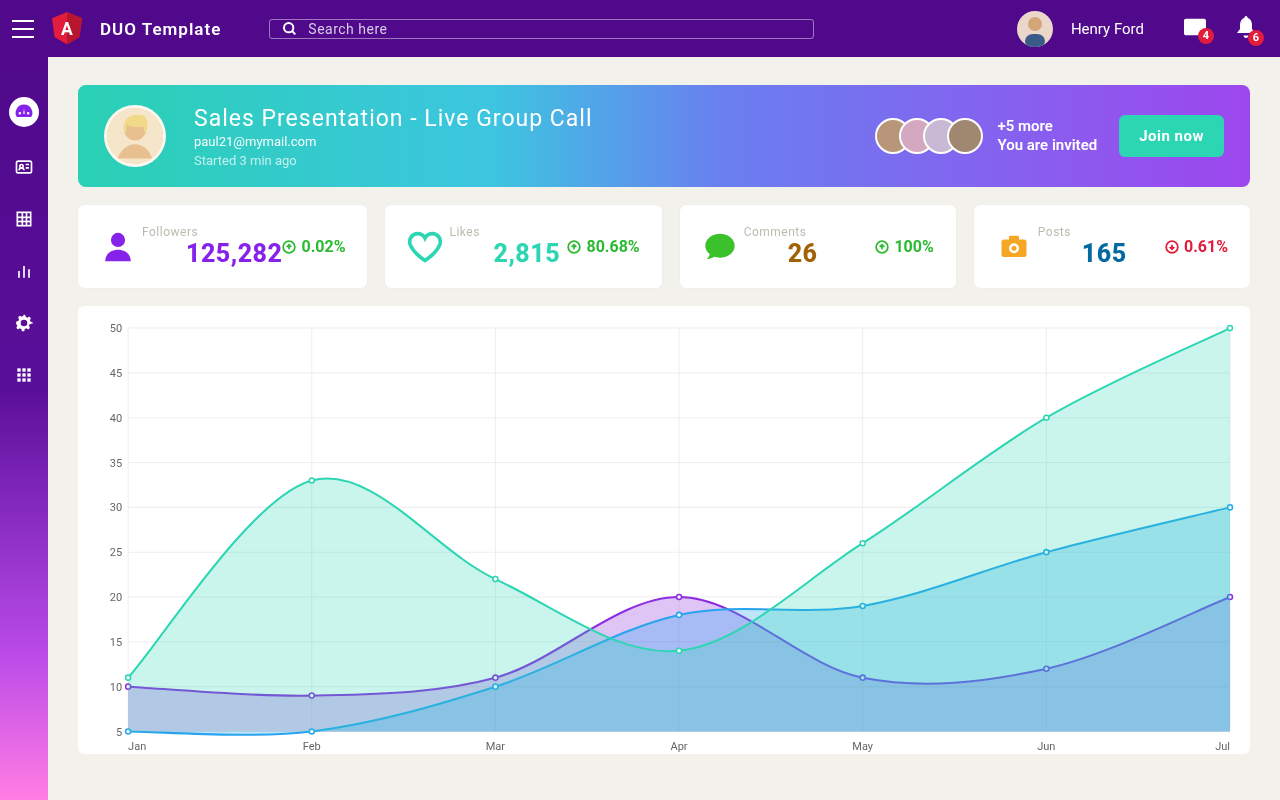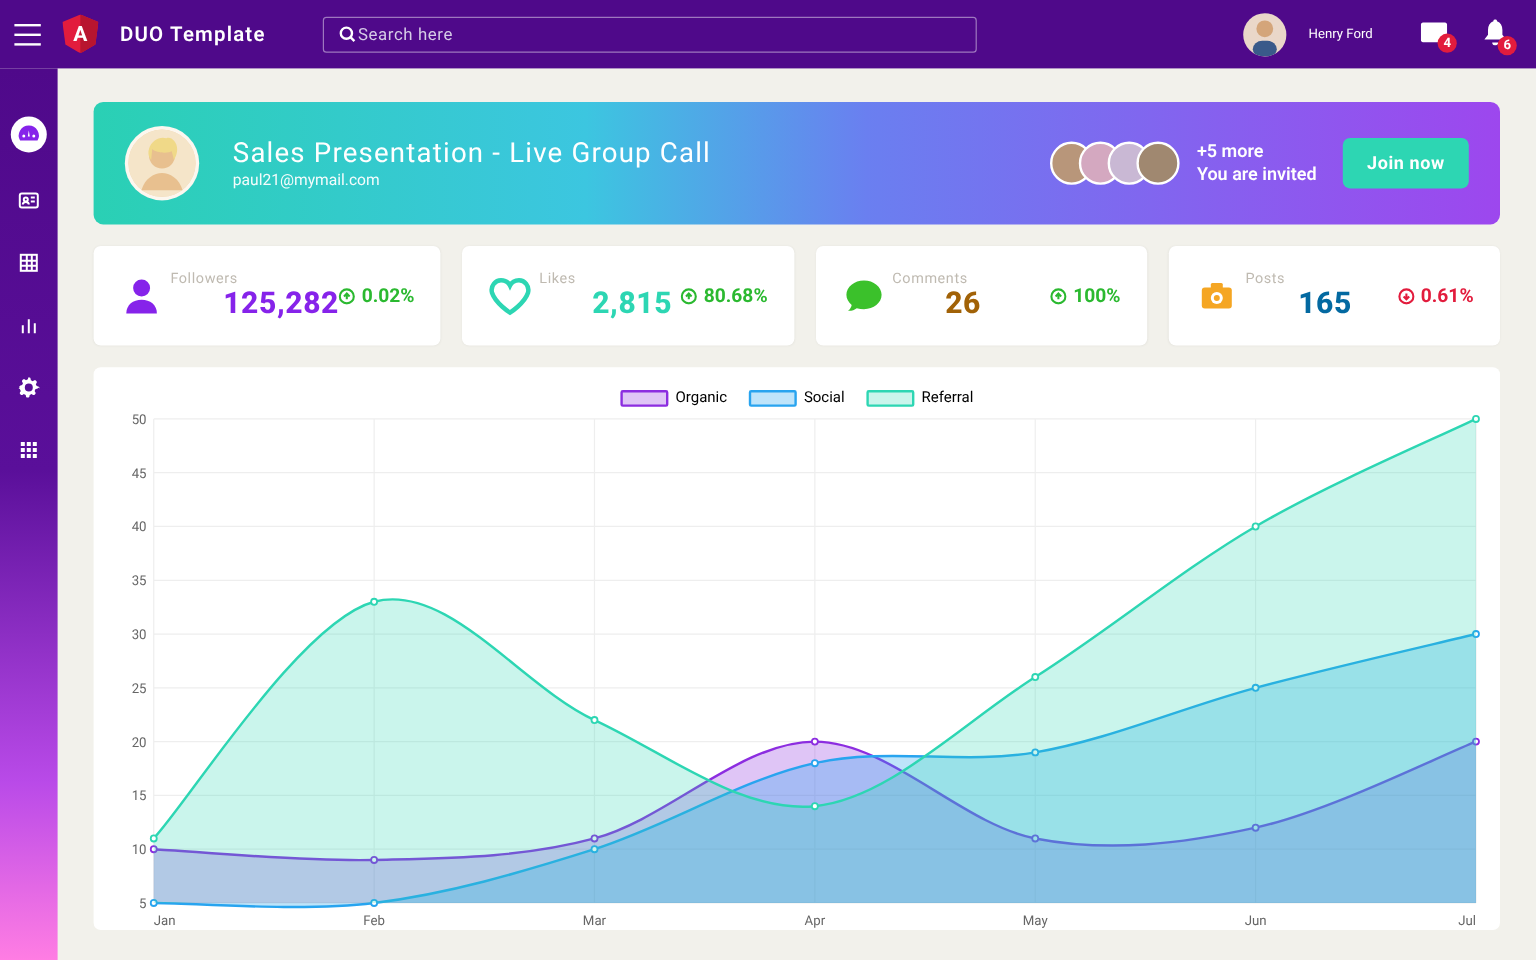--- a/index.html
+++ b/index.html
@@ -3,26 +3,26 @@
 <meta charset="utf-8">
 <style>
 * { margin: 0; padding: 0; box-sizing: border-box; font-family: -apple-system, BlinkMacSystemFont, "Segoe UI", Roboto, sans-serif; }
 body { background: #f2f1eb; width: 1280px; height: 800px; overflow: hidden; }
 
 .topbar { height: 57px; background: #4f098a; display: flex; align-items: center; padding: 0 12px; color: #fff; gap: 18px; }
 .ham { width: 22px; height: 18px; display: flex; flex-direction: column; justify-content: space-between; cursor: pointer; }
 .ham span { height: 2px; background: #fff; display:block; }
 .shield { width: 30px; height: 34px; position: relative; }
 .tbrand { font-size: 17px; font-weight: 600; letter-spacing: 1px; }
-.search { margin-left: 30px; width: 545px; height: 30px; border: 1px solid rgba(255,255,255,.45); border-radius: 3px; display: flex; align-items: center; padding: 0 12px; gap: 0; color: #d6cce7; cursor: text; }
+.search { margin-left: 30px; width: 545px; height: 20px; border: 1px solid rgba(255,255,255,.45); border-radius: 3px; display: flex; align-items: center; padding: 0 12px; gap: 10px; color: #d6cce7; cursor: text; }
 .search input { border: 0; background: transparent; color: #fff; outline: none; flex: 1; font-size: 14px; letter-spacing: .5px; }
 .search input::placeholder { color: #d6cce7; }
 .spacer { flex: 1; }
 .avatar { width: 36px; height: 36px; border-radius: 50%; background: #ead7c9; overflow:hidden; }
-.uname { font-size: 11px; margin-right: 22px; }
+.uname { font-size: 15px; margin-right: 22px; }
 .iconbtn { position: relative; cursor: pointer; margin-right: 12px; }
 .badge { position: absolute; right: -8px; bottom: -4px; background: #e21c3d; color: #fff; width: 16px; height: 16px; border-radius: 50%; font-size: 11px; font-weight: 700; display: flex; align-items: center; justify-content: center; }
 
 .layout { display: flex; height: calc(800px - 57px); }
 .side { width: 48px; background: linear-gradient(180deg, #4f098a 0%, #5a0f9a 45%, #b94ae8 80%, #ff7de3 100%); display: flex; flex-direction: column; align-items: center; padding-top: 40px; gap: 28px; }
 .sicon { width: 24px; height: 24px; display: flex; align-items:center; justify-content:center; cursor: pointer; }
 .sicon.active { background: #fff; border-radius: 50%; width: 30px; height: 30px; }
 .sicon svg { width: 20px; height: 20px; }
 
 .main { flex: 1; padding: 28px 30px 0 30px; overflow: hidden; }
@@ -159,20 +159,21 @@
         <svg viewBox="0 0 62 62">
             <circle cx="31" cy="31" r="31" fill="#f5e5c9"></circle>
             <circle cx="31" cy="24" r="12" fill="#e8c08f"></circle>
             <path d="M12 56c3-11 12-16 19-16s16 5 19 16" fill="#e8c08f"></path>
             <path d="M19 18c2-8 10-12 16-10 4-2 10 3 10 10 0 6-3 10-3 10l-2-8c-3 2-14 2-18-2l-1 10s-4-4-2-10z" fill="#f0d988"></path>
           </svg>
       </div>
       <div class="btxt">
         <h2>Sales Presentation - Live Group Call</h2>
         <div class="bemail">paul21@mymail.com</div>
+        <div class="btime">Started 3 min ago</div>
       </div>
       <div class="bspace"></div>
       <div class="avs">
         <div class="mini" style="background:#b8967a"></div>
         <div class="mini" style="background:#d4a8c0"></div>
         <div class="mini" style="background:#c9b8d4"></div>
         <div class="mini" style="background:#a08870"></div>
       </div>
       <div class="invite">
         <div>+5 more</div>
@@ -254,25 +255,20 @@
             <svg width="14" height="14" viewBox="0 0 24 24" fill="none" stroke="currentColor" stroke-width="3">
               <circle cx="12" cy="12" r="10"></circle>
               <path d="M12 8v8M8 12l4 4 4-4"></path>
             </svg>
             <span>0.61%</span>
           </div>
       </div>
     </div>
 
     <div class="chart">
-      <div class="legend" id="legend">
-          <div><span class="lbox" style="border-color:#8c2de0;background:rgba(140,45,224,.28)"></span><span>Organic</span></div>
-          <div><span class="lbox" style="border-color:#28a4ef;background:rgba(40,164,239,.30)"></span><span>Social</span></div>
-          <div><span class="lbox" style="border-color:#2dd6b3;background:rgba(45,214,179,.25)"></span><span>Referral</span></div>
-        </div>
       <svg class="csvg" id="chartsvg" viewBox="0 0 1140 420" preserveAspectRatio="none">
           <g class="grid axis">
             <line x1="36" y1="398" x2="1134" y2="398"></line>
             <text x="30" y="402" text-anchor="end">5</text>
             <line x1="36" y1="354.22222222222223" x2="1134" y2="354.22222222222223"></line>
             <text x="30" y="358.22222222222223" text-anchor="end">10</text>
             <line x1="36" y1="310.44444444444446" x2="1134" y2="310.44444444444446"></line>
             <text x="30" y="314.44444444444446" text-anchor="end">15</text>
             <line x1="36" y1="266.6666666666667" x2="1134" y2="266.6666666666667"></line>
             <text x="30" y="270.6666666666667" text-anchor="end">20</text>

